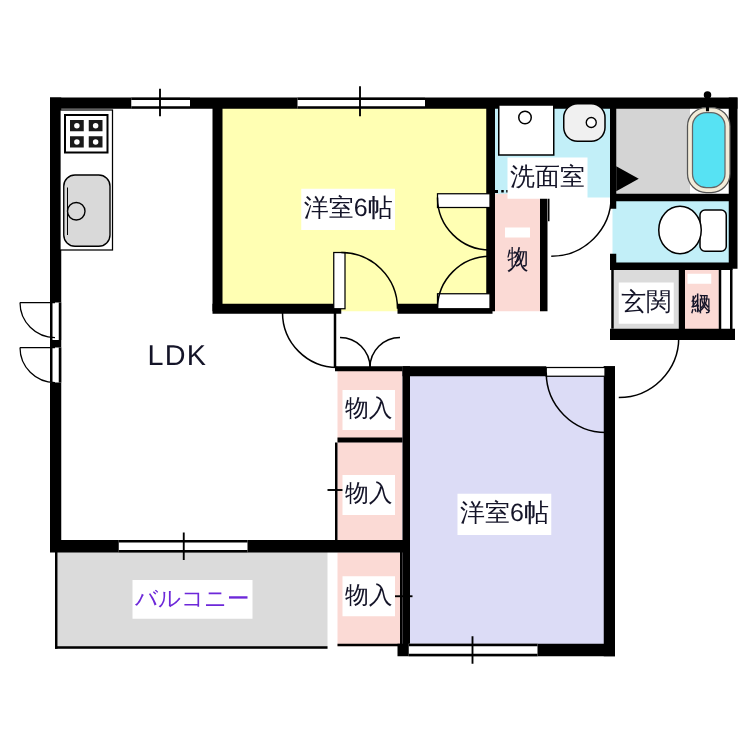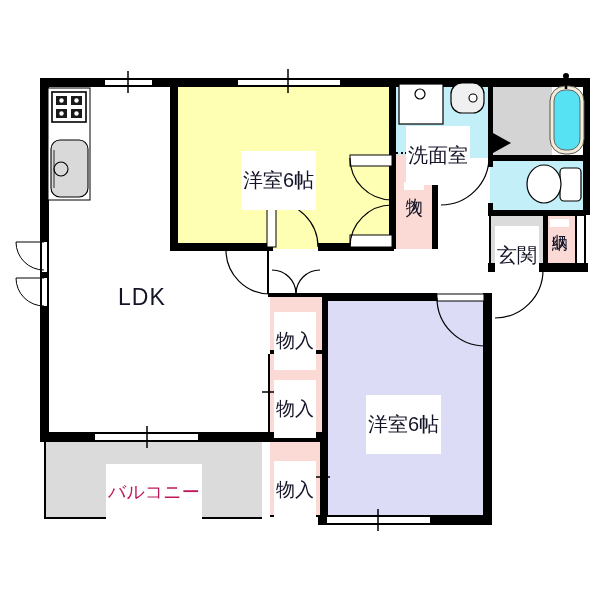--- a/index.html
+++ b/index.html
@@ -6,21 +6,21 @@
   #plan{position:relative;width:600px;height:600px;background:#ffffff;overflow:hidden;
         font-family:"Liberation Sans","DejaVu Sans",sans-serif;}
   .room{position:absolute;z-index:1;}
   .wall{position:absolute;background:#000;z-index:2;}
   .dotted-wall{position:absolute;border-top:2px dotted #000;z-index:2;}
   .win{position:absolute;background:#fff;box-sizing:border-box;z-index:3;}
   .win.h{border-top:2px solid #000;border-bottom:2px solid #000;}
   .win.v{border-left:2px solid #000;border-right:2px solid #000;}
   svg.overlay{position:absolute;left:0;top:0;z-index:4;pointer-events:none;}
   .lbl{position:absolute;z-index:5;background:#fff;color:#141428;line-height:1.05;
-       padding:19px 2px;white-space:nowrap;}
+       padding:6px 2px;white-space:nowrap;}
   .lbl.vert{writing-mode:vertical-rl;text-orientation:upright;padding:2px 1px;letter-spacing:2px;}
 </style>
 </head>
 <body>
 
 <div id="plan">
 
   <div class="room" style="left: 172px; top: 82px; width: 222px; height: 167px; background-color: rgb(255, 255, 179);"></div>
   <div class="room" style="left: 394px; top: 82px; width: 96px; height: 76px; background-color: rgb(194, 239, 248);"></div>
   <div class="room" style="left: 490px; top: 82px; width: 62px; height: 76px; background-color: rgb(212, 212, 212);"></div>
@@ -163,14 +163,14 @@
   <div class="lbl" style="left: 116px; top: 266px; font-size: 23px; letter-spacing: 1px; color: rgb(20, 20, 40);">LDK</div>
   <div class="lbl" style="left: 241px; top: 151px; font-size: 20px; color: rgb(20, 20, 40);">洋室6帖</div>
   <div class="lbl" style="left: 366px; top: 395px; font-size: 20px; color: rgb(20, 20, 40);">洋室6帖</div>
   <div class="lbl" style="left: 406px; top: 126px; font-size: 20px; color: rgb(20, 20, 40);">洗面室</div>
   <div class="lbl" style="left: 495px; top: 226px; font-size: 20px; color: rgb(20, 20, 40);">玄関</div>
   <div class="lbl vert" style="left: 550px; top: 219px; font-size: 16px; color: rgb(20, 20, 40);">収納</div>
   <div class="lbl vert" style="left: 404px; top: 182px; font-size: 17px; color: rgb(20, 20, 40);">物入</div>
   <div class="lbl" style="left: 274px; top: 312px; font-size: 19px; color: rgb(20, 20, 40);">物入</div>
   <div class="lbl" style="left: 274px; top: 380px; font-size: 19px; color: rgb(20, 20, 40);">物入</div>
   <div class="lbl" style="left: 274px; top: 461px; font-size: 19px; color: rgb(20, 20, 40);">物入</div>
-  <div class="lbl" style="left: 106px; top: 464px; font-size: 18px; color: #be185d;">バルコニー</div>
+  <div class="lbl" style="left: 106px; top: 464px; font-size: 18px; color: #6d28d9;">バルコニー</div>
 </div>
 
 </body></html>

